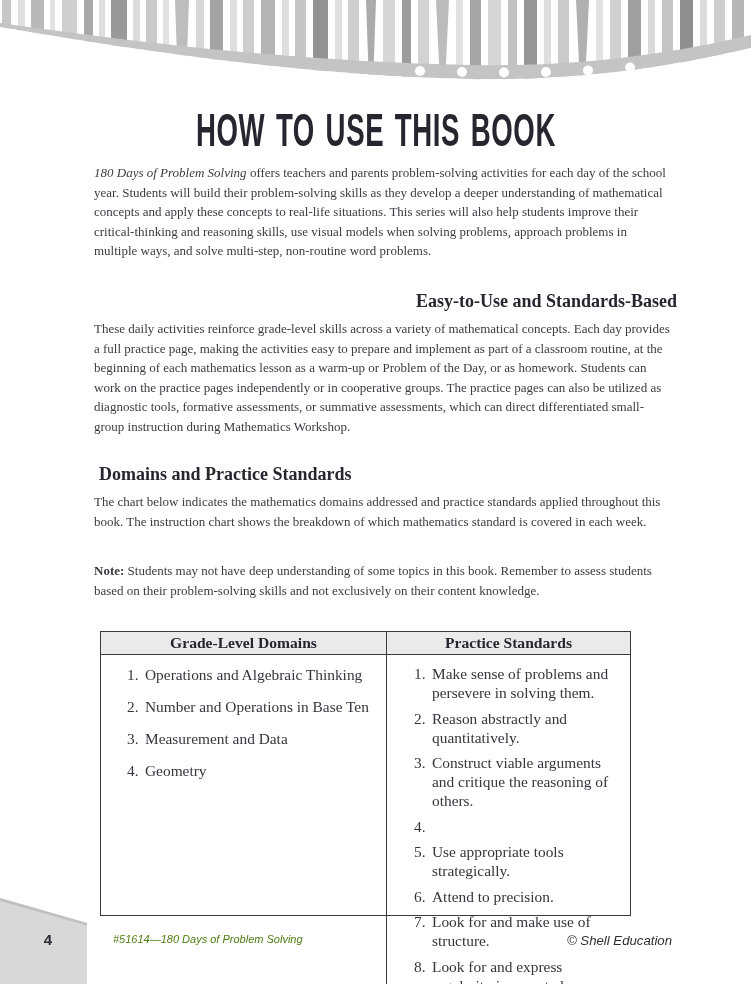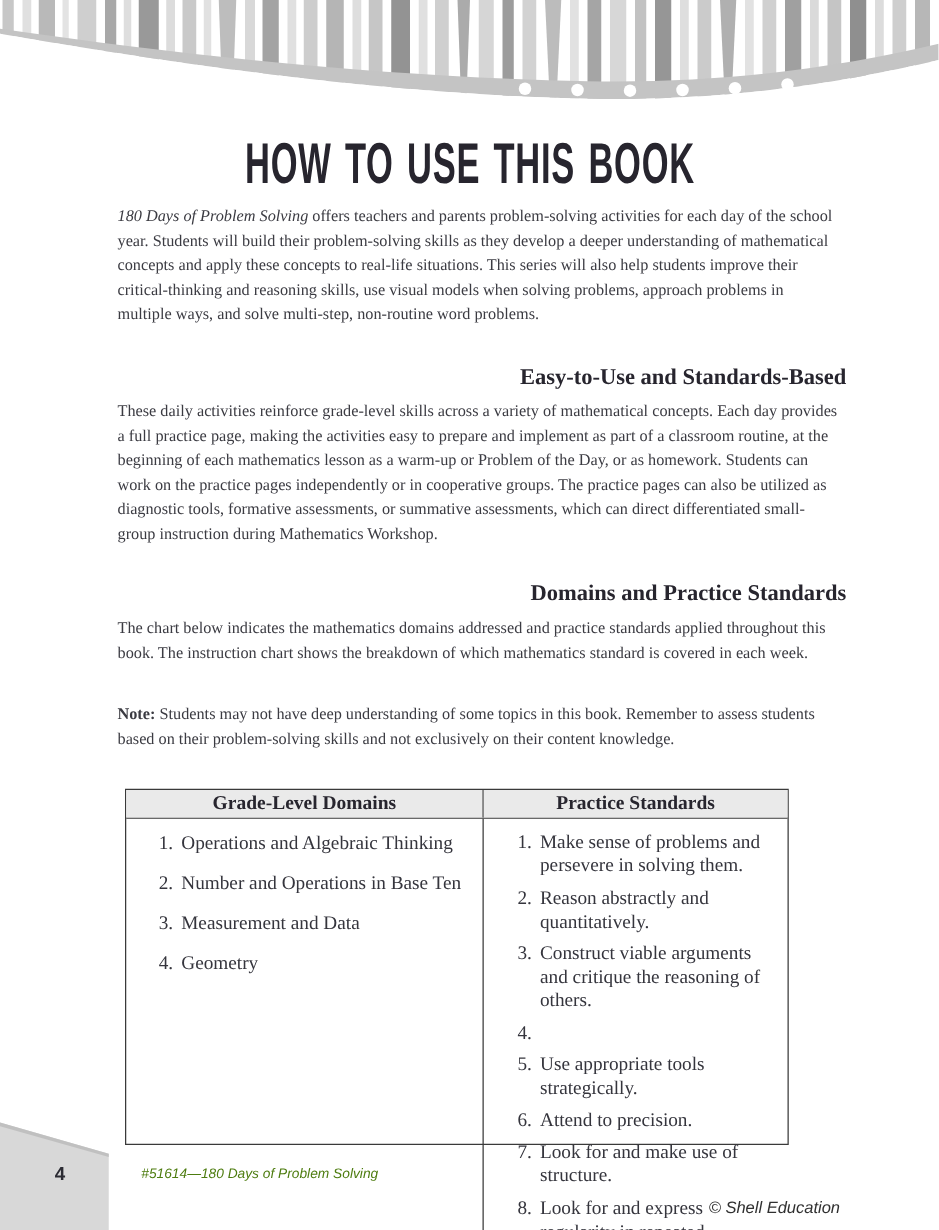--- a/index.html
+++ b/index.html
@@ -50,21 +50,21 @@
   .corner-tab{position:absolute;left:0;top:894px;width:96px;height:90px;}
   .page-num{
     position:absolute;left:38px;top:931px;width:20px;text-align:center;
     font-family:"Liberation Sans",sans-serif;font-weight:bold;font-size:15px;color:#2b2b33;
   }
   .footer-left{
     position:absolute;left:113px;top:933px;
     font-family:"Liberation Sans",sans-serif;font-style:italic;font-size:11px;color:#4d7c0f;
   }
   .footer-right{
-    position:absolute;right:79px;top:958px;
+    position:absolute;right:79px;top:933px;
     font-family:"Liberation Sans",sans-serif;font-style:italic;font-size:13.2px;color:#303030;
   }
 </style>
 </head>
 <body>
 
 <div class="page">
 
   <svg class="deco-top" viewBox="0 0 751 92" xmlns="http://www.w3.org/2000/svg" aria-hidden="true">
     <g>
@@ -129,21 +129,21 @@
 
   <div class="title">
     <span class="squeeze">HOW TO USE THIS BOOK</span>
   </div>
 
   <p class="copy" style="top:163px;margin:0;"><span class="italic">180 Days of Problem Solving</span><span> offers teachers and parents problem-solving activities for each day of the school year. Students will build their problem-solving skills as they develop a deeper understanding of mathematical concepts and apply these concepts to real-life situations. This series will also help students improve their critical-thinking and reasoning skills, use visual models when solving problems, approach problems in multiple ways, and solve multi-step, non-routine word problems.</span></p>
 
   <h2 class="h2" style="top:290px;margin:0;text-align:right;">Easy-to-Use and Standards-Based</h2>
   <p class="copy" style="top:319px;margin:0;">These daily activities reinforce grade-level skills across a variety of mathematical concepts. Each day provides a full practice page, making the activities easy to prepare and implement as part of a classroom routine, at the beginning of each mathematics lesson as a warm-up or Problem of the Day, or as homework. Students can work on the practice pages independently or in cooperative groups. The practice pages can also be utilized as diagnostic tools, formative assessments, or summative assessments, which can direct differentiated small-group instruction during Mathematics Workshop.</p>
 
-  <h2 class="h2" style="top:463px;margin:0;text-align:right;">Domains and Practice Standards</h2>
+  <h2 class="h2" style="top:463px;margin:0;">Domains and Practice Standards</h2>
   <p class="copy" style="top:492px;margin:0;">The chart below indicates the mathematics domains addressed and practice standards applied throughout this book. The instruction chart shows the breakdown of which mathematics standard is covered in each week.</p>
 
   <p class="copy" style="top:561px;margin:0;"><span class="bold">Note:</span><span> Students may not have deep understanding of some topics in this book. Remember to assess students based on their problem-solving skills and not exclusively on their content knowledge.</span></p>
 
   <div class="dtable">
     <div class="hrow">
       <div class="hcell first">Grade-Level Domains</div>
       <div class="hcell">Practice Standards</div>
     </div>
     <div class="brow">

